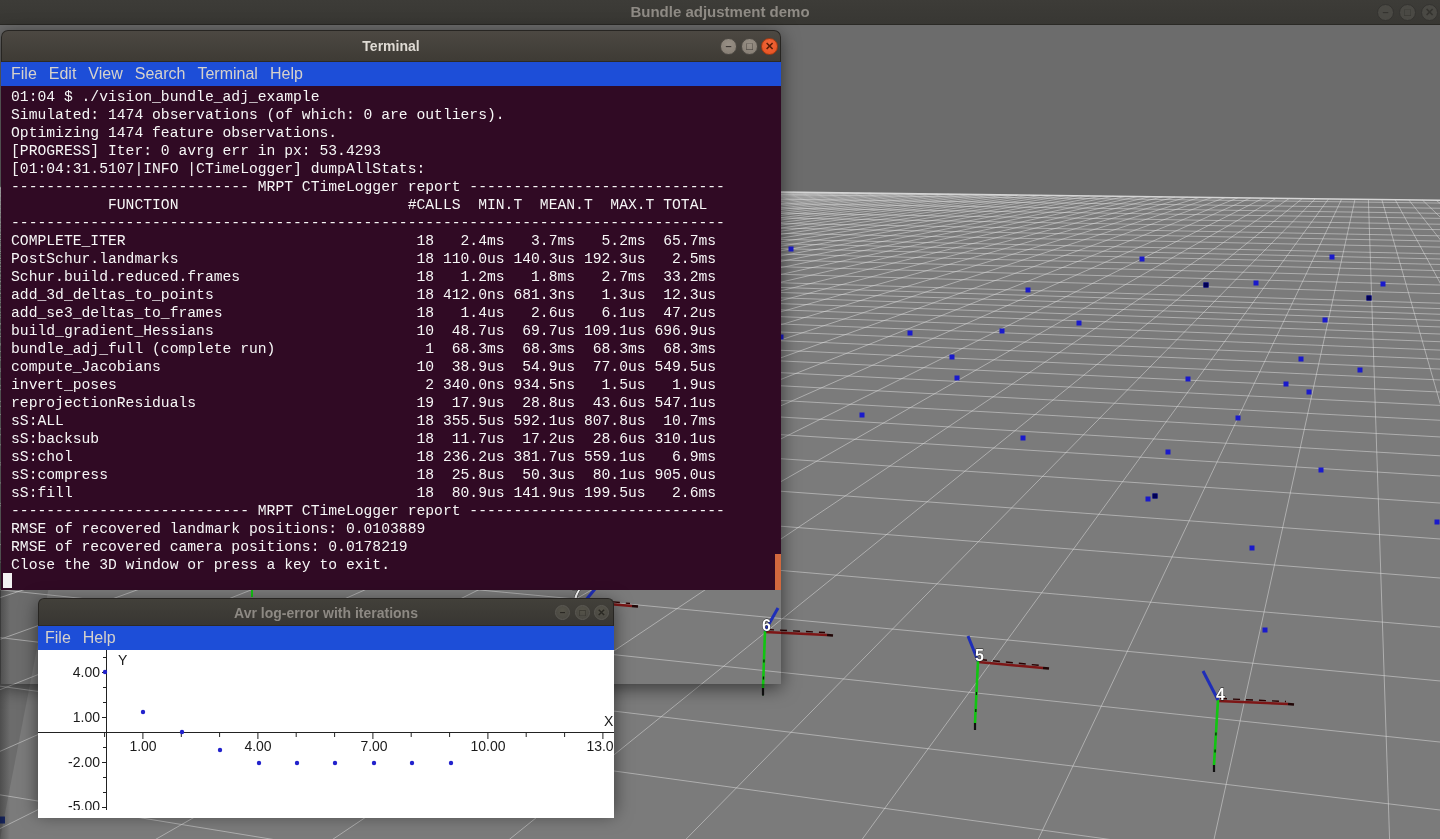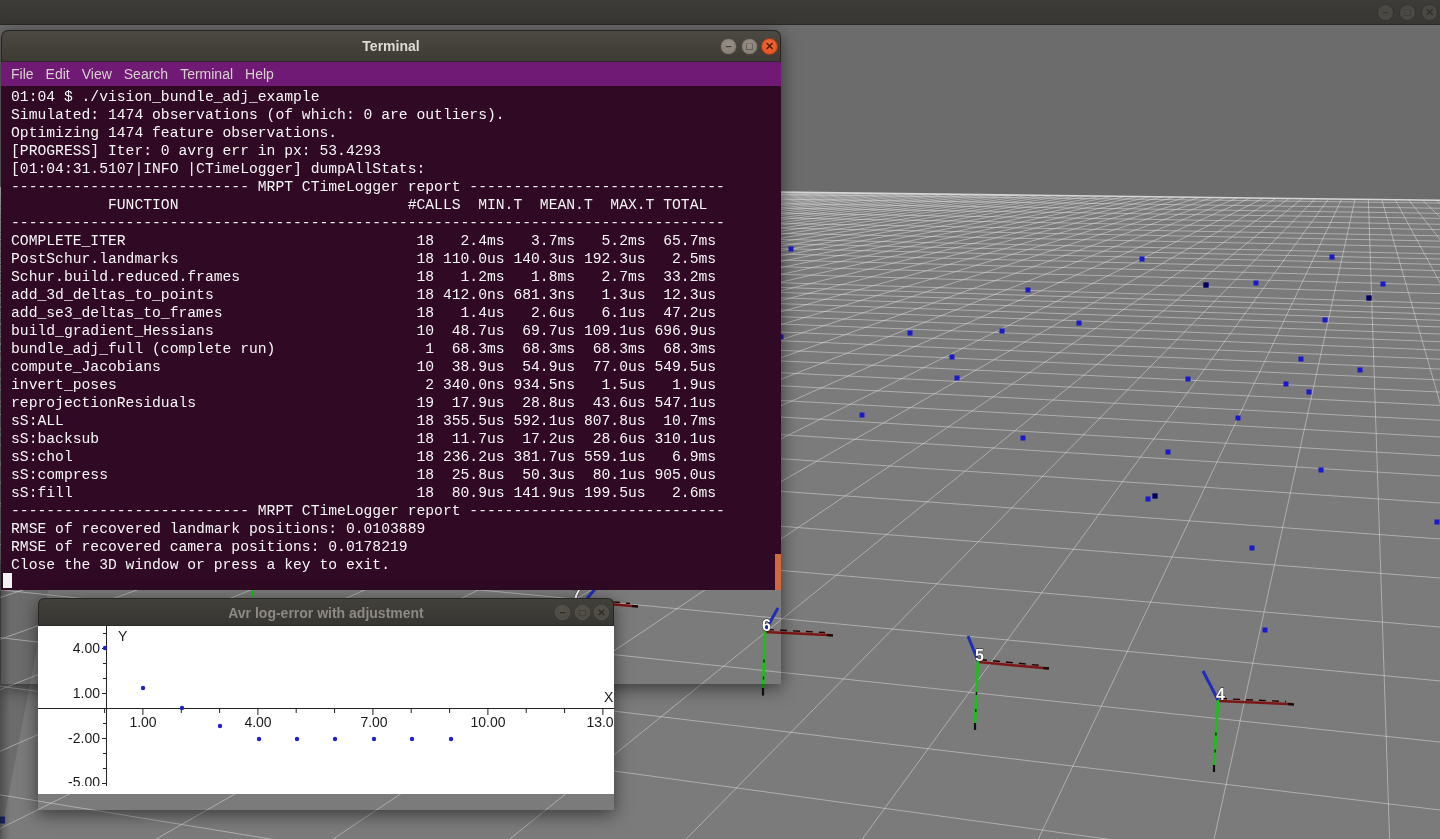--- a/index.html
+++ b/index.html
@@ -12,21 +12,21 @@
   line-height:15px; font-size:11px; font-weight:bold; }
 .win { position:absolute; box-shadow:0 4px 18px rgba(0,0,0,0.55); border-radius:7px 7px 0 0; }
 .titlebar { background:linear-gradient(#4c4842,#3e3b35); height:32px; border-radius:7px 7px 0 0;
   border:1px solid #272522; border-bottom:1px solid #2c2a26; position:relative; }
 .titlebar .t { position:absolute; left:0; right:0; top:7px; text-align:center; font-size:14px;
   font-weight:bold; color:#dfdbd4; }
 .wbtn { position:absolute; top:7px; width:17px; height:17px; border-radius:50%;
   text-align:center; font-size:11px; font-weight:bold; line-height:15px; }
 .wbtn.g { background:radial-gradient(circle at 50% 35%, #989086, #837b71); border:1px solid #4e4a44; color:#3a3632; }
 .wbtn.o { background:radial-gradient(circle at 50% 35%, #f1683c, #e54f1e); border:1px solid #a33b12; color:#571c05; }
-.menubar { background:#701a75; color:#d6d2cb; font-size:14px; height:24px; padding-left:10px; }
+.menubar { background:#1d4ed8; color:#d6d2cb; font-size:16px; height:24px; padding-left:10px; }
 .menubar span { display:inline-block; margin-right:12px; line-height:24px; }
 .termwin { left:1px; top:30px; width:780px; height:654px; }
 .termbody { position:relative; background:#300a24; height:504px; overflow:hidden; }
 .termbody pre { font-family:"Liberation Mono", monospace; font-size:14.7px; line-height:18px;
   color:#f6f6f6; padding-left:10px; padding-top:2px;  }
 .cursor { position:absolute; left:2px; top:487px; width:9px; height:15px; background:#f2f2f2; }
 .scroll { position:absolute; right:0px; bottom:0px; width:6px; height:36px; background:#d1683e; }
 .plotwin { left:38px; top:598px; width:576px; height:212px; border-radius:6px 6px 0 0; }
 .plotwin .titlebar { height:28px; border-radius:6px 6px 0 0; background:linear-gradient(#42403a,#383632); }
 .plotwin .titlebar .t { top:6px; font-size:14px; color:#8d8983; }
@@ -285,20 +285,21 @@
 <line x1="0" y1="820" x2="5" y2="820" stroke="#1a2a6a" stroke-width="7"></line>
 <defs>
       <linearGradient id="lsh" x1="0" y1="0" x2="1" y2="0">
         <stop offset="0" stop-color="#000000" stop-opacity="0.28"></stop>
         <stop offset="1" stop-color="#000000" stop-opacity="0"></stop>
       </linearGradient>
     </defs>
 <rect x="0" y="560" width="10" height="279" fill="url(#lsh)"></rect>
 </svg>
 <div class="topbar">
+  <div class="title">Bundle adjustment demo</div>
   <div class="tbtn" style="left:1377px;">–</div>
   <div class="tbtn" style="left:1399px;">□</div>
   <div class="tbtn" style="left:1421px;">✕</div>
 </div>
 <div class="win termwin">
   <div class="titlebar">
     <div class="t">Terminal</div>
     <div class="wbtn g" style="left:718px;">–</div>
     <div class="wbtn g" style="left:739px;">□</div>
     <div class="wbtn o" style="left:759px;">✕</div>
@@ -331,25 +332,26 @@
 --------------------------- MRPT CTimeLogger report -----------------------------
 RMSE of recovered landmark positions: 0.0103889
 RMSE of recovered camera positions: 0.0178219
 Close the 3D window or press a key to exit.</pre>
     <div class="cursor"></div>
     <div class="scroll"></div>
   </div>
 </div>
 <div class="win plotwin">
   <div class="titlebar">
-    <div class="t">Avr log-error with adjustment</div>
+    <div class="t">Avr log-error with iterations</div>
     <div class="wbtn d" style="left:516px;">–</div>
     <div class="wbtn d" style="left:536px;">□</div>
     <div class="wbtn d" style="left:555px;">✕</div>
   </div>
+  <div class="menubar" style="height:24px;padding-left:7px"><span>File</span><span>Help</span></div>
   <div class="plotbody">
    <svg width="576" height="160" viewBox="0 0 576 160">
     <g stroke="#222222" stroke-width="1">
       <line x1="68.5" y1="0" x2="68.5" y2="160"></line>
       <line x1="0" y1="82.5" x2="576" y2="82.5"></line>
       <line x1="64" y1="22.5" x2="68" y2="22.5"></line>
       <line x1="64" y1="67.5" x2="68" y2="67.5"></line>
       <line x1="64" y1="112.5" x2="68" y2="112.5"></line>
       <line x1="64" y1="157.5" x2="68" y2="157.5"></line>
       <line x1="65" y1="7.5" x2="68" y2="7.5"></line>

